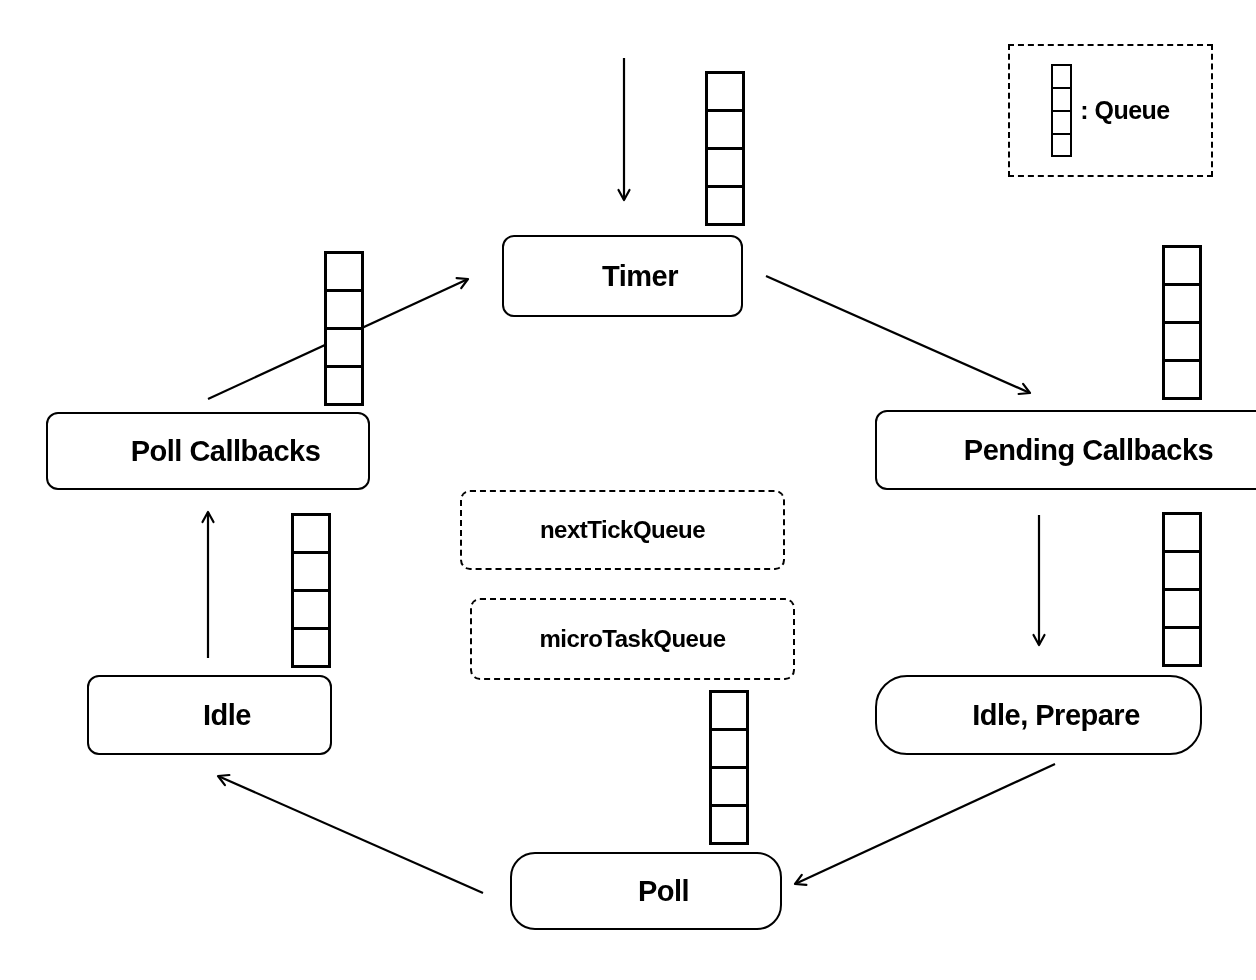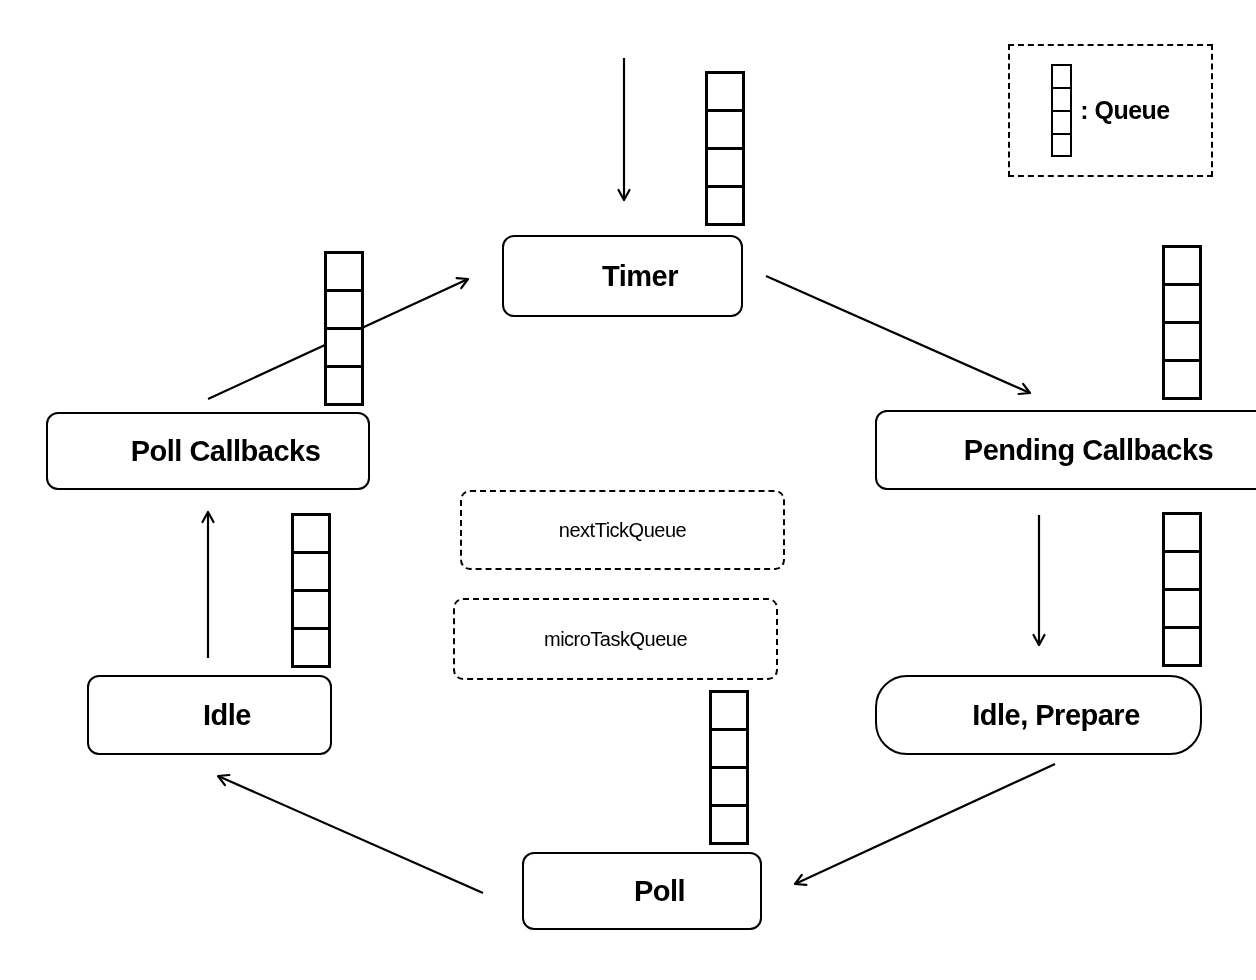--- a/index.html
+++ b/index.html
@@ -34,22 +34,22 @@
     padding-left: 35px;
   }
   .dashed {
     position: absolute;
     background: #ffffff;
     border: 2.5px dashed #000000;
     border-radius: 10px;
     display: flex;
     align-items: center;
     justify-content: center;
-    font-weight: 400;
-    font-size: 20px;
+    font-weight: 700;
+    font-size: 24px;
     letter-spacing: -0.5px;
     z-index: 2;
     box-sizing: border-box;
   }
   .legend {
     position: absolute;
     left: 1008px; top: 44px;
     width: 205px; height: 133px;
     background: #ffffff;
     border: 2.5px dashed #000000;
@@ -106,37 +106,37 @@
   </div>
 
   <div class="node" style="left:875px; top:410px; width:392px; height:80px;">
     <span>Pending Callbacks</span>
   </div>
 
   <div class="node" style="left:875px; top:675px; width:327px; height:80px;border-radius:32px;">
     <span>Idle, Prepare</span>
   </div>
 
-  <div class="node" style="left:522px; top:852px; width:240px; height:78px;">
+  <div class="node" style="left:510px; top:852px; width:272px; height:78px;border-radius:25px;">
     <span>Poll</span>
   </div>
 
   <div class="node" style="left:87px; top:675px; width:245px; height:80px;">
     <span>Idle</span>
   </div>
 
   <div class="node" style="left:46px; top:412px; width:324px; height:78px;">
     <span>Poll Callbacks</span>
   </div>
 
   <div class="dashed" style="left:460px; top:490px; width:325px; height:80px;">
     <span>nextTickQueue</span>
   </div>
 
-  <div class="dashed" style="left:453px; top:598px; width:325px; height:82px;">
+  <div class="dashed" style="left:470px; top:598px; width:325px; height:82px;">
     <span>microTaskQueue</span>
   </div>
 
   <div class="queue" style="left:705px; top:71px;">
     <div class="qcell"></div>
     <div class="qcell"></div>
     <div class="qcell"></div>
     <div class="qcell"></div>
   </div>
 

